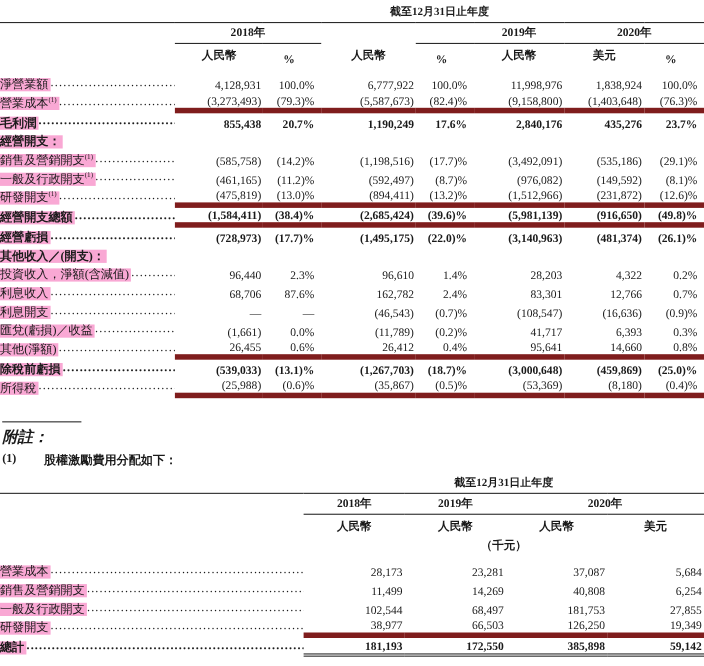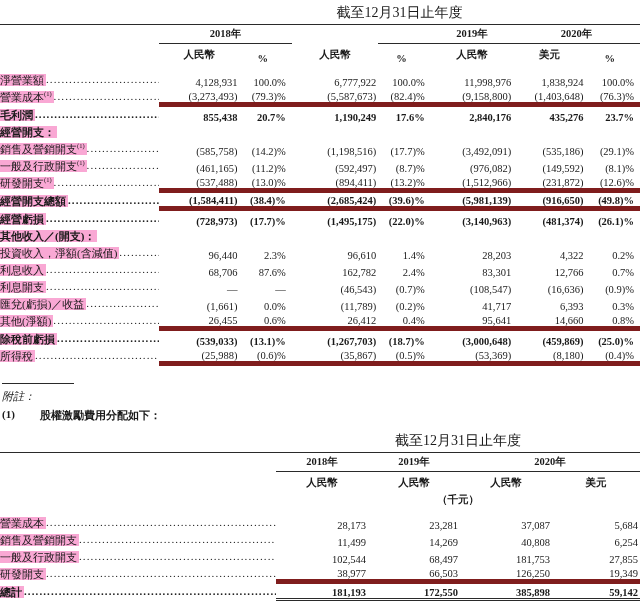--- a/index.html
+++ b/index.html
@@ -45,39 +45,39 @@
   #t1 .c-lbl { width: 158px; }
   #t1 .c-n18 { width: 80px; }
   #t1 .c-p18 { width: 52px; }
   #t1 .c-n19 { width: 86px; }
   #t1 .c-p19 { width: 52px; }
   #t1 .c-n20 { width: 82px; }
   #t1 .c-u20 { width: 72px; }
   #t1 .c-p20 { width: 54px; }
 
   .grp-title {
-    text-align: center; font-size: 14px; font-weight: normal; white-space: nowrap;
+    text-align: center; font-size: 10px; font-weight: bold; white-space: nowrap;
     padding-bottom: 2px;
   }
   .colhead {
     text-align: center; font-size: 10.5px; font-weight: bold; white-space: nowrap;
     padding-top: 2px; padding-bottom: 2px;
   }
   .unit-note { text-align: center; font-size: 10.5px; font-weight: bold; white-space: nowrap; padding-top: 1px; }
   .pcthead { text-align: center; font-size: 10.5px; font-weight: bold; padding-right: 6px; }
 
   .span-line-top { border-top: 1px solid #2a2a2a; }
   .span-line-bot { border-bottom: 1px solid #2a2a2a; }
   .u-bot { border-bottom: 5px solid #7f1d1d; }
   .u-dbl { border-bottom: 3px double #2a2a2a; }
 
   
   #notes { position: absolute; left: 2px; top: 383px; width: 400px; }
   .note-rule { width: 72px; border-top: 1px solid #2a2a2a; margin-bottom: 5px; }
-  .note-h { font-size: 11px; font-style: italic; font-weight: normal; margin-bottom: 4px; }
+  .note-h { font-size: 14px; font-style: italic; font-weight: bold; margin-bottom: 4px; }
   .note-item { font-size: 11px; font-weight: bold; display: flex; gap: 12px; }
   .note-item .n { width: 26px; }
 
   
   #t2 { position: absolute; left: 0; top: 432px; width: 640px; }
   #t2 .c2-lbl { width: 276px; }
   #t2 .c2-a { width: 92px; }
   #t2 .c2-b { width: 92px; }
   #t2 .c2-c { width: 92px; }
   #t2 .c2-d { width: 88px; }
@@ -184,21 +184,21 @@
       <td class="pct">(11.2)%</td>
       <td class="num">(592,497)</td>
       <td class="pct">(8.7)%</td>
       <td class="num">(976,082)</td>
       <td class="num">(149,592)</td>
       <td class="pct">(8.1)%</td>
     </tr>
 
     <tr class="rowh">
       <td class="lbl dots"><span class="t"><span>研發開支</span><sup>(1)</sup></span></td>
-      <td class="num u-bot">(537,488)</td>
+      <td class="num u-bot">(475,819)</td>
       <td class="pct u-bot">(13.0)%</td>
       <td class="num u-bot">(894,411)</td>
       <td class="pct u-bot">(13.2)%</td>
       <td class="num u-bot">(1,512,966)</td>
       <td class="num u-bot">(231,872)</td>
       <td class="pct u-bot">(12.6)%</td>
     </tr>
 
     <tr class="rowh">
       <td class="lbl dots bold" style="padding-top:3px"><span class="t">經營開支總額</span></td>

